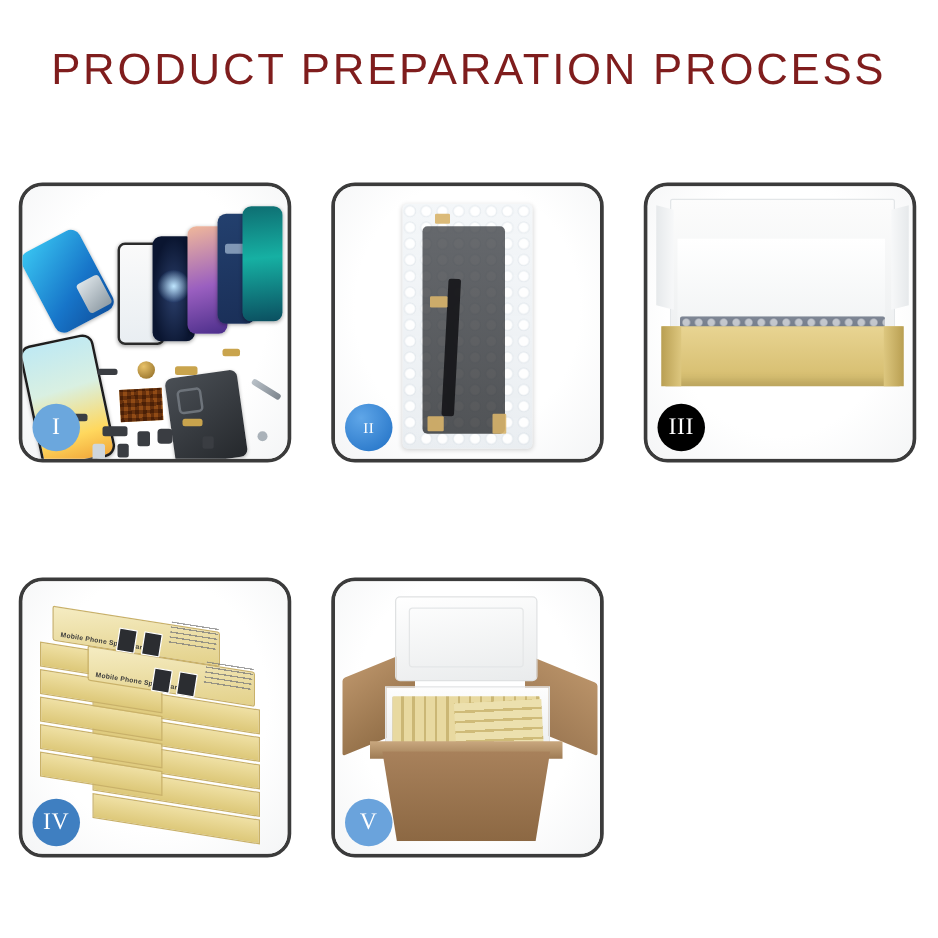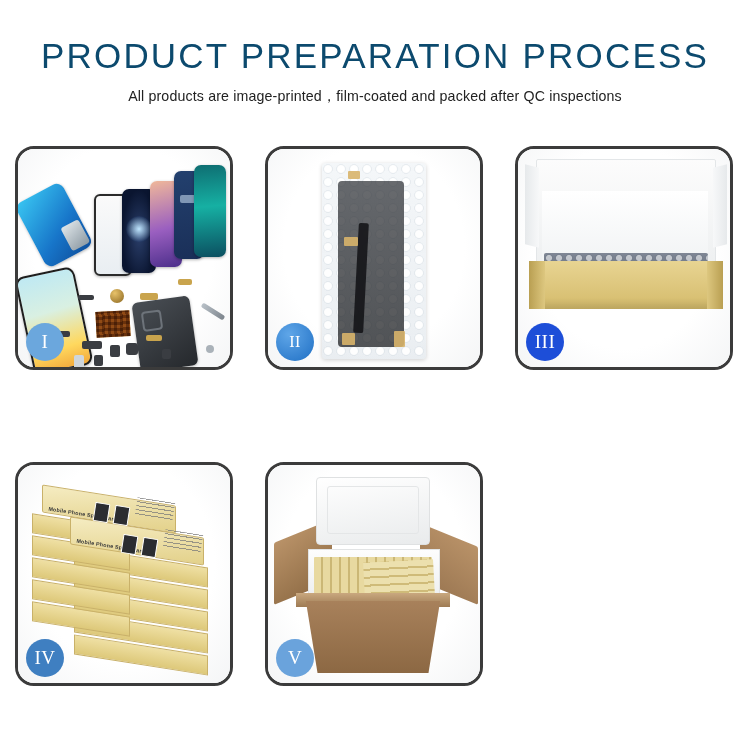--- a/index.html
+++ b/index.html
@@ -5,21 +5,21 @@
   html,body{margin:0;padding:0;}
   body{
     width:750px;height:750px;
     background:#ffffff;
     font-family:"Liberation Sans", sans-serif;
     overflow:hidden;
     position:relative;
   }
   .header{text-align:center;padding-top:38px;}
   .title{
-    font-size:35px;letter-spacing:2.2px;color:#0c4a6e;
+    font-size:35px;letter-spacing:2.2px;color:#7f1d1d;
     font-weight:400;line-height:1.05;white-space:nowrap;
   }
   .subtitle{
     font-size:14.2px;color:#222;margin-top:12px;letter-spacing:.15px;
     font-weight:400;
   }
   .grid{
     position:absolute;left:15px;top:146px;width:722px;
     display:grid;grid-template-columns:218px 218px 218px;
     grid-template-rows:224px 224px;
@@ -33,22 +33,22 @@
   }
   .stage{position:absolute;inset:0;}
   .badge{
     position:absolute;left:8px;bottom:6px;
     width:38px;height:38px;border-radius:50%;
     background:#5a9bd8;color:#fff;
     display:flex;align-items:center;justify-content:center;
     font-family:"Liberation Serif", serif;
     font-size:19px;letter-spacing:.5px;z-index:40;
   }
-  .badge.b2{background:radial-gradient(circle at 34% 30%,#5fa6e8,#1f6fc4);font-size:16px;}
-  .badge.b3{background:#1d4ed8;}
+  .badge.b2{background:radial-gradient(circle at 34% 30%,#5fa6e8,#1f6fc4);font-size:12px;}
+  .badge.b3{background:#000000;}
   .badge.b1{background:#6ba7dd;}
   .badge.b4{background:#3f7fc1;}
   .badge.b5{background:#6aa3dc;}
   .badge.b6{background:#5f9ad6;}
 
   
   .ph{position:absolute;border-radius:7px;box-shadow:0 1px 3px rgba(0,0,0,.3);}
   .p1-a{left:10px;top:40px;width:52px;height:72px;
     background:linear-gradient(150deg,#39c6f2,#1775c9 60%,#0f4f9c);
     transform:rotate(-28deg);border-radius:8px;}
@@ -210,21 +210,20 @@
   .ct1{left:40px;top:82px;width:16px;height:20px;}
   .ct2{left:44px;top:152px;width:16px;height:18px;}
 
   .bg-soft{position:absolute;inset:0;background:radial-gradient(ellipse at 50% 45%,#ffffff 60%,#f4f5f6 100%);}
 </style>
 </head>
 <body>
 
 <div class="header">
   <div class="title">PRODUCT PREPARATION PROCESS</div>
-  <div class="subtitle">All products are image-printed，film-coated and packed after QC inspections</div>
 </div>
 
 <div class="grid">
 
   <div class="panel">
     <div class="stage bg-soft">
       <div class="ph p1-a"></div>
       <div class="ph p1-b"></div>
       <div class="ph p1-c"></div>
       <div class="ph p1-d"></div>

